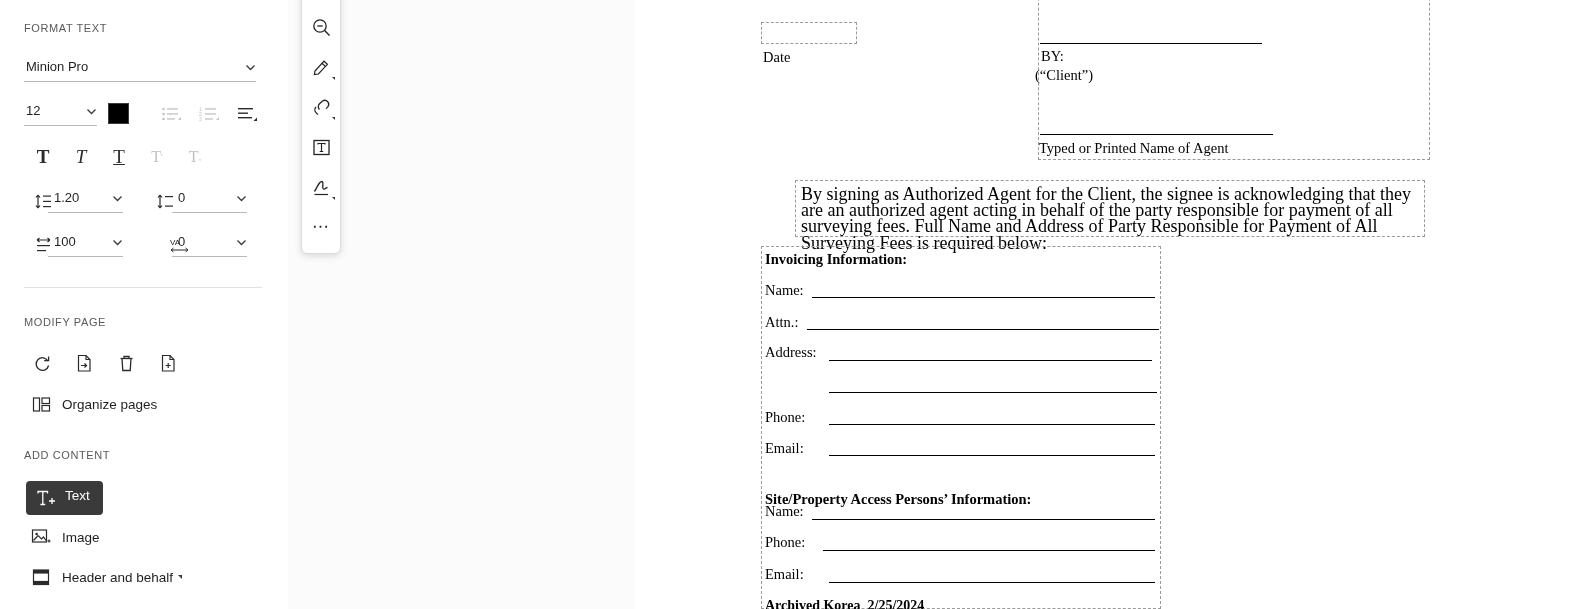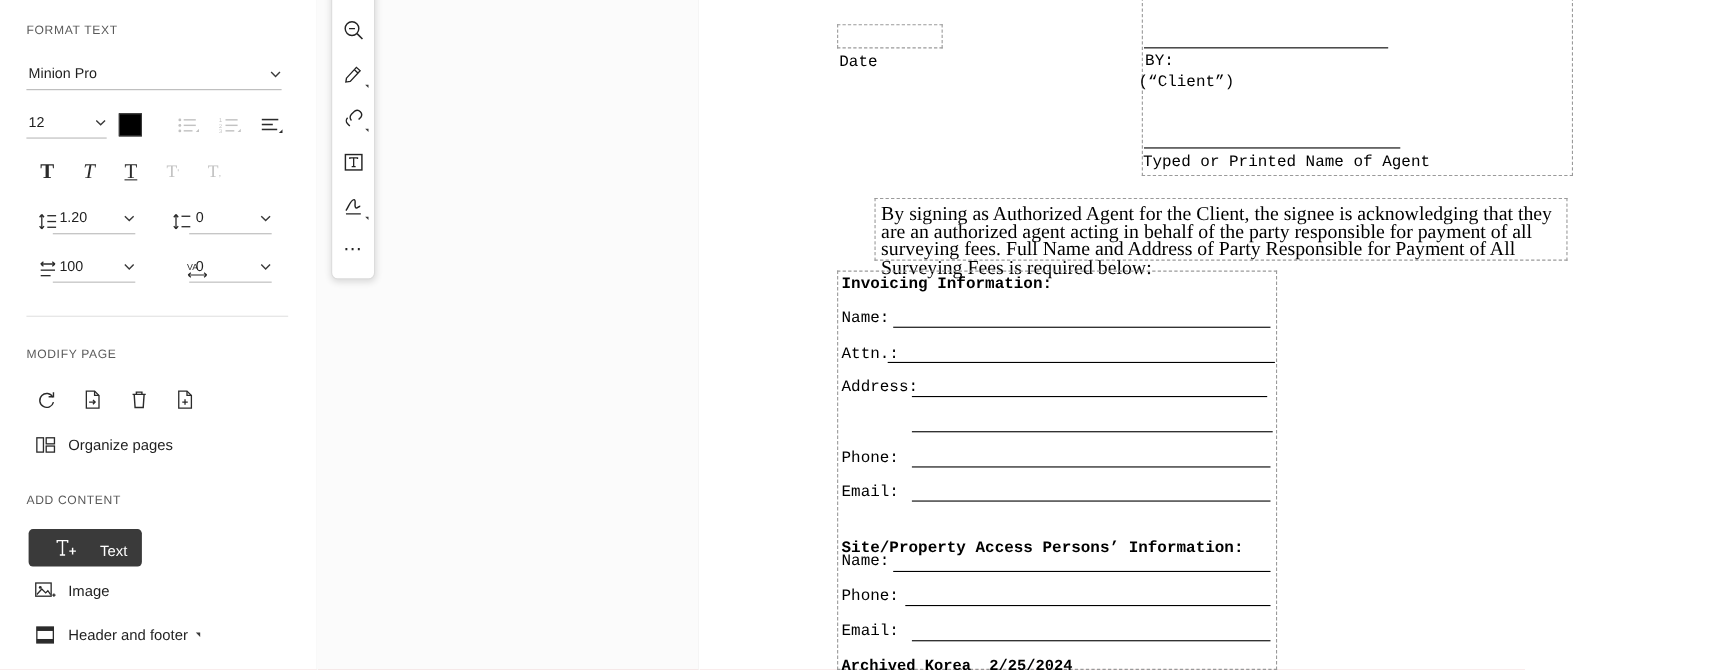--- a/index.html
+++ b/index.html
@@ -105,26 +105,26 @@
   }
   .row-item .ic {
     width: 22px; height: 22px;
     display: flex; align-items: center; justify-content: center;
     color: #2b2b2b;
   }
 
   .text-chip {
     position: absolute;
     display: flex;
-    align-items: flex-end;
-    gap: 21px;
+    align-items: flex-start;
+    gap: 9px;
     background: #3a3a3a;
     color: #ffffff;
     border-radius: 4px;
-    padding: 7px 13px 7px 24px;
+    padding: 7px 13px 7px 10px;
     font-size: 13.5px;
     cursor: pointer;
   }
 
   
   #mid-area {
     position: absolute;
     left: 288px; top: 0;
     width: 347px; height: 609px;
     background: #fbfbfb;
@@ -168,21 +168,21 @@
   }
   .tb { position: absolute; box-sizing: border-box; }
   .dashed { border: 1px dashed #9a9a9a; }
   .solid-line {
     position: absolute;
     height: 0;
     border-bottom: 1px solid #000;
   }
   .doc-text {
     position: absolute;
-    font-family: Liberation Mono, monospace;
+    font-family: Liberation Serif, serif;
     font-size: 14.5px;
     line-height: 16px;
     color: #000;
     white-space: pre;
   }
   .doc-para {
     position: absolute;
     font-family: "Liberation Serif", serif;
     font-size: 18px;
     line-height: 16.2px;
@@ -401,21 +401,21 @@
     </div>
 
     <div class="row-item" style="left:30px; top:566px;">
       <span class="ic">
         <svg width="19" height="19" viewBox="0 0 19 19">
           <rect x="1.5" y="2" width="15" height="14.5" stroke="currentColor" stroke-width="1.2" fill="none"></rect>
           <rect x="1.5" y="2" width="15" height="3.6" fill="currentColor"></rect>
           <rect x="1.5" y="12.9" width="15" height="3.6" fill="currentColor"></rect>
         </svg>
       </span>
-      <span>Header and footer</span>
+      <span>Header and behalf</span>
       <span style="position:absolute; left:148px; top:9px; width:0;height:0;border-left:4px solid transparent;border-top:4px solid #3a3a3a;"></span>
     </div>
 
   </div>
 
   <div id="mid-area">
     <div id="float-toolbar">
 
       <div class="ft-btn">
         

